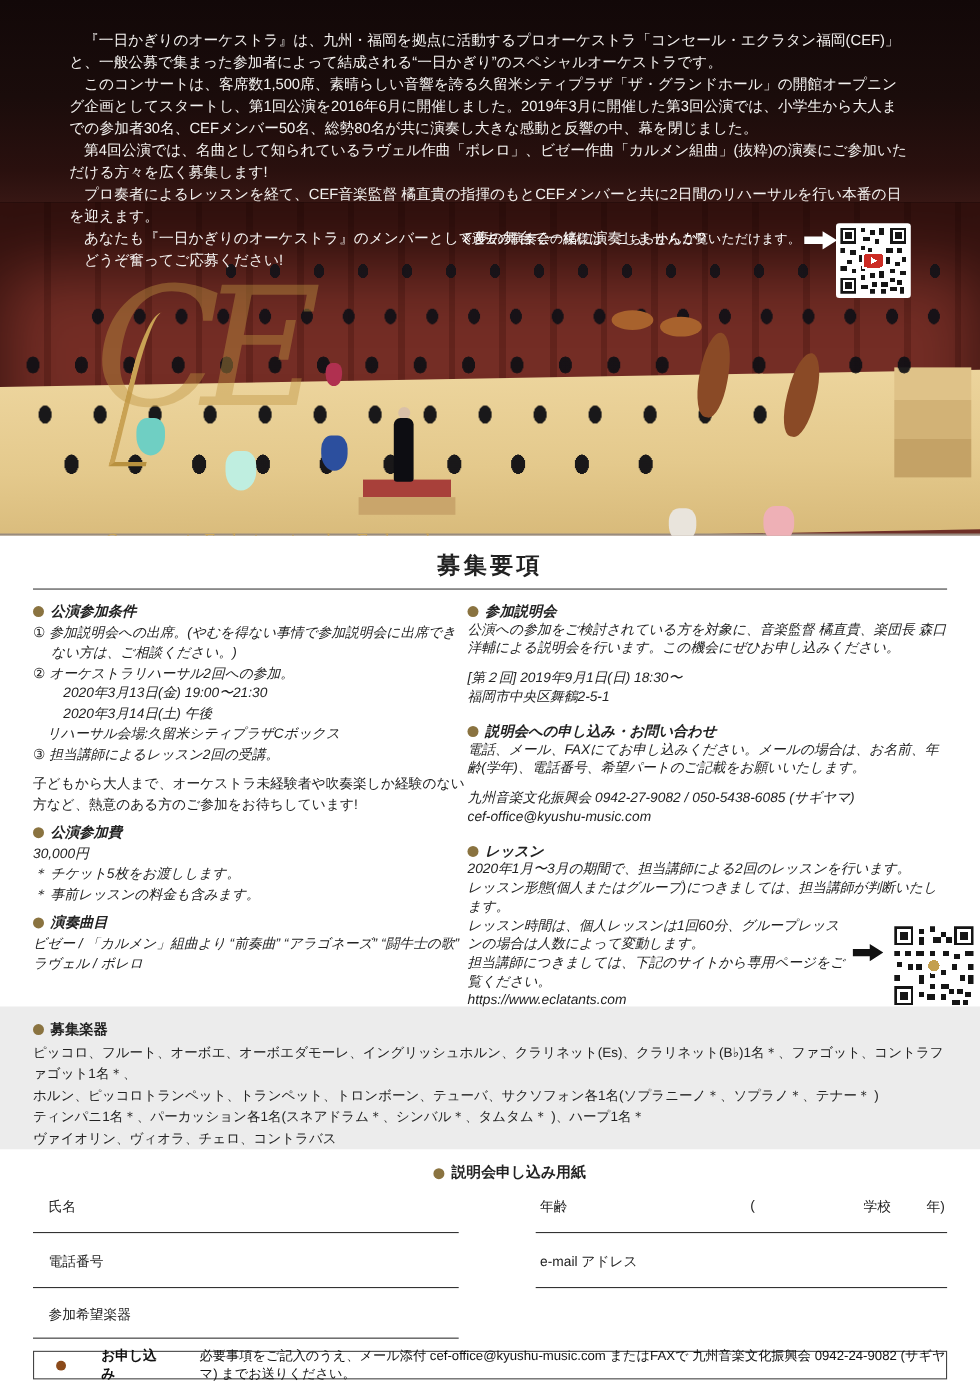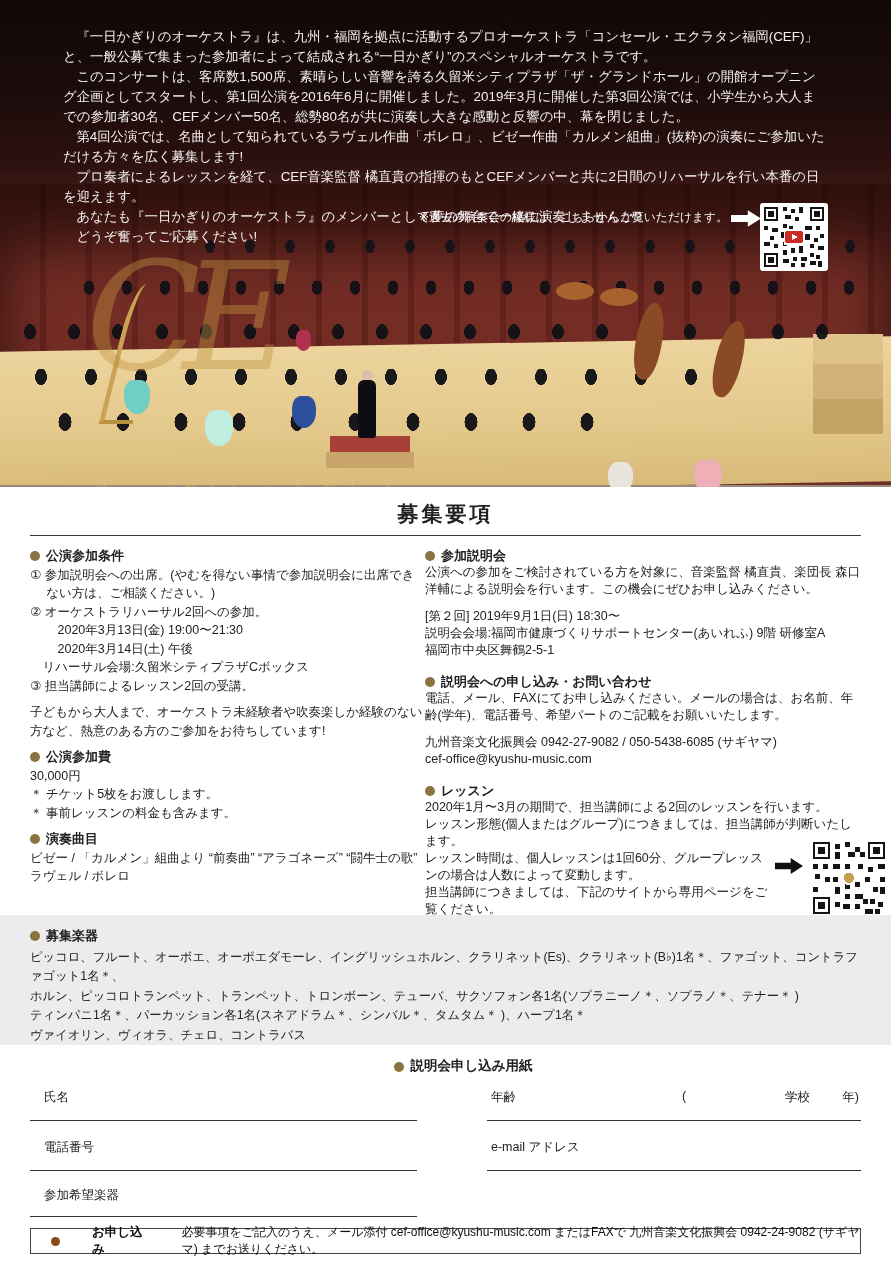--- a/index.html
+++ b/index.html
@@ -61,21 +61,21 @@
   .req-title { padding-top:13px; text-align:center; font-size:21px; font-weight:bold; letter-spacing:3px; }
   .req-hr { margin:7px 30px 0; border:none; border-top:1.5px solid #3a3a3a; }
   .cols { display:flex; padding:11px 30px 0; }
   .col-l { width:395px; font-size:12.5px; line-height:18.5px; }
   .col-r { width:436px; font-size:12.5px; line-height:17px; }
   .bhead { font-weight:bold; font-size:13px; display:flex; align-items:center; }
   .bullet { width:10px; height:10px; border-radius:50%; background:#8a7340; display:inline-block; margin-right:6px; flex:0 0 auto; }
   .hang { padding-left:1.3em; text-indent:-1.3em; }
   .ind1 { padding-left:1em; }
   .ind2 { padding-left:2.2em; }
-  .blk { margin-top:0; }
+  .blk { margin-top:0;font-style:italic; }
   .gap { margin-top:8px; }
   .gap-r { margin-top:14px; }
   .lesson-wrap { position:relative; }
   .arrow-lesson { position:absolute; right:88px; top:370px; background:#111; width:28px; height:18px;
                   clip-path:polygon(0 32%,56% 32%,56% 6%,100% 50%,56% 94%,56% 68%,0 68%); }
   .qr-lesson { position:absolute; top:355px; right:6px; width:72px; height:72px; padding:0; }
 
   
   .inst { position:absolute; top:915px; left:0; width:891px; height:130px; background:#ececec; color:#222; padding:12px 30px 0; }
   .inst-lines { font-size:12.3px; line-height:19.4px; margin-top:3px; }
@@ -215,21 +215,20 @@
 
       <div class="col-r">
         <div class="blk">
           <div class="bhead">
             <span class="bullet"></span>
             <span>参加説明会</span>
           </div>
           <div>公演への参加をご検討されている方を対象に、音楽監督 橘直貴、楽団長 森口洋輔による説明会を行います。この機会にぜひお申し込みください。</div>
           <div style="height:10px"></div>
           <div>[第２回]  2019年9月1日(日) 18:30〜</div>
-          <div>説明会会場:福岡市健康づくりサポートセンター(あいれふ) 9階 研修室A</div>
           <div>福岡市中央区舞鶴2-5-1</div>
         </div>
         <div class="blk gap-r">
           <div class="bhead">
             <span class="bullet"></span>
             <span>説明会への申し込み・お問い合わせ</span>
           </div>
           <div>電話、メール、FAXにてお申し込みください。メールの場合は、お名前、年齢(学年)、電話番号、希望パートのご記載をお願いいたします。</div>
           <div style="height:10px"></div>
           <div>九州音楽文化振興会 0942-27-9082 / 050-5438-6085 (サギヤマ)</div>

